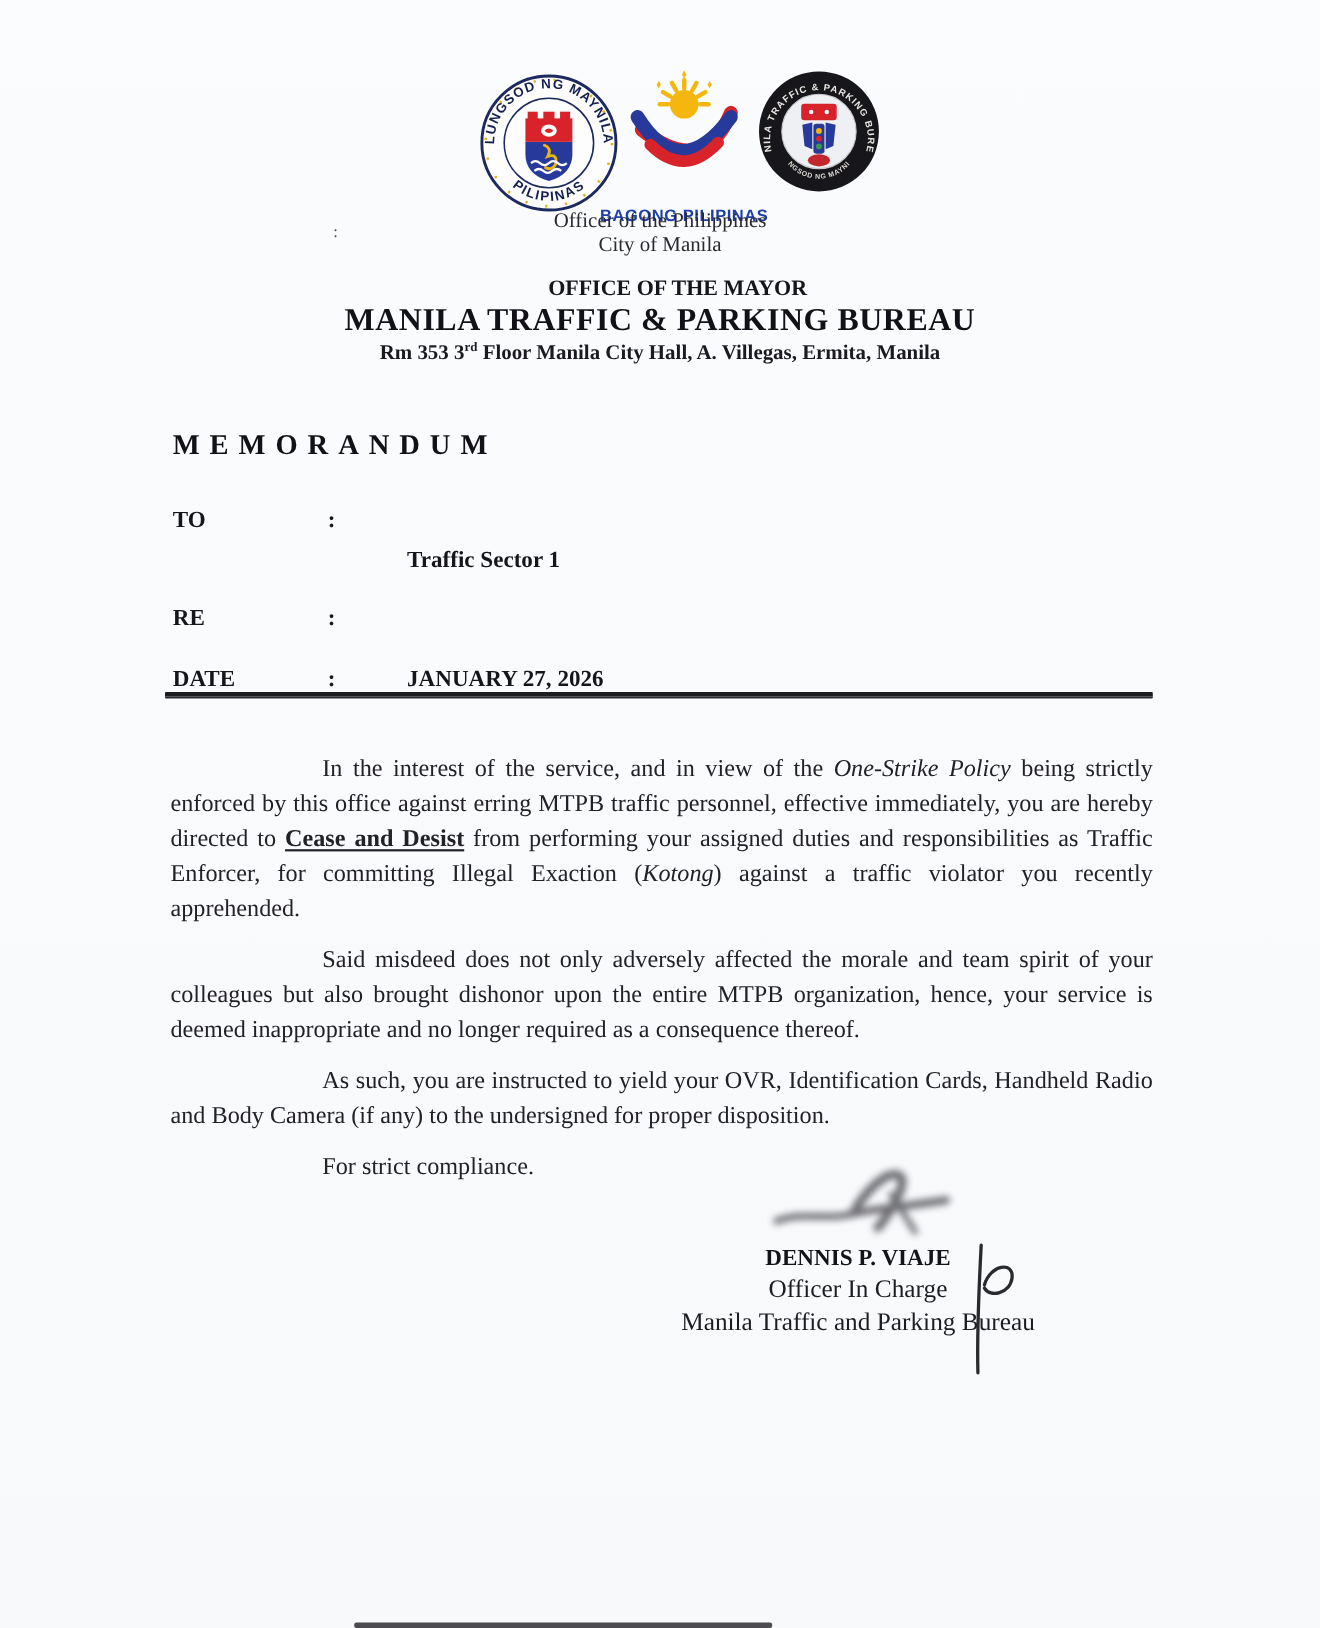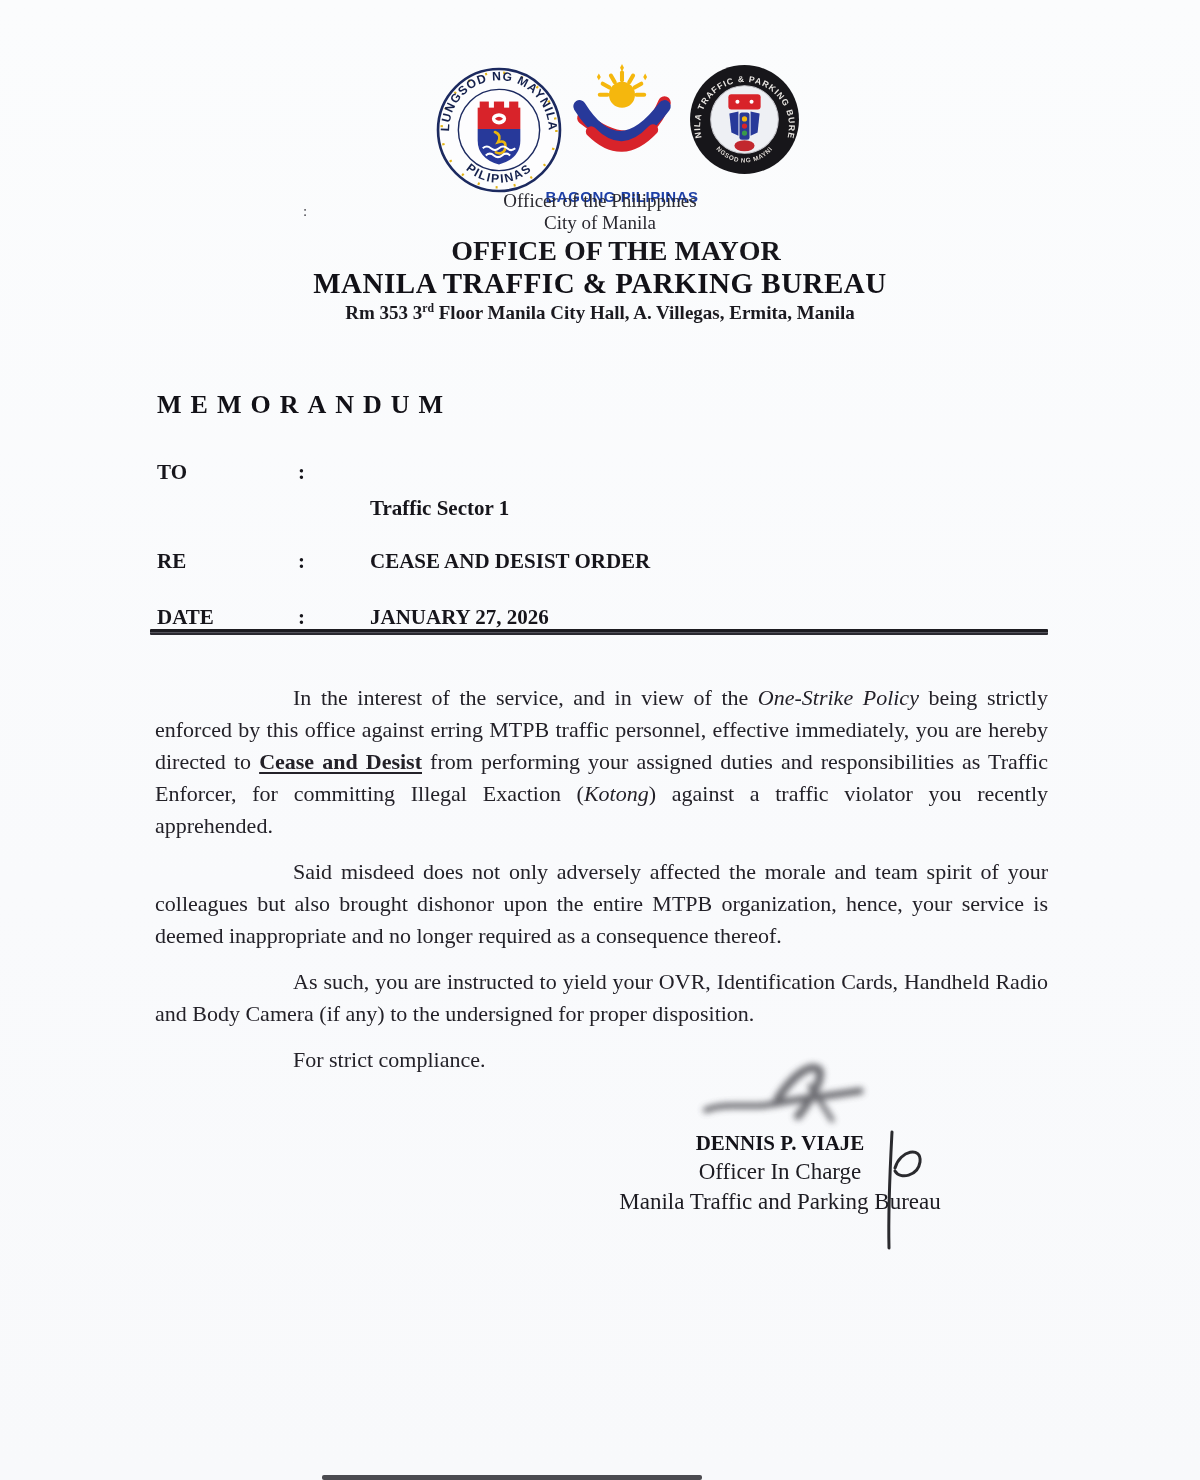--- a/index.html
+++ b/index.html
@@ -12,21 +12,21 @@
   
   .logo{position:absolute;}
   .wordmark{
     position:absolute;top:188px;left:532px;width:180px;text-align:center;
     font-family:"Liberation Sans","DejaVu Sans",sans-serif;
     font-weight:bold;font-size:15px;letter-spacing:.5px;color:#1d3fa6;
   }
   .letterhead{position:absolute;top:191px;left:0;width:1200px;text-align:center;line-height:1.05;}
   .h-republic,.h-city{font-size:19px;color:#2a2930;}
   .h-city{margin-top:2px;}
-  .h-office{margin-top:3px;font-size:28px;font-weight:bold;color:#16151b;padding-left:32px;}
+  .h-office{margin-top:19px;font-size:20px;font-weight:bold;color:#16151b;padding-left:32px;}
   .h-bureau{margin-top:3px;font-size:29px;font-weight:bold;letter-spacing:.5px;color:#121117;}
   .h-address{margin-top:4px;font-size:19px;font-weight:bold;color:#1b1a20;}
   .h-address sup{font-size:.62em;}
   .h-tel{margin-top:3px;font-size:19px;font-weight:bold;color:#1b1a20;}
   .h-tel a{color:#2e5cb8;text-decoration:underline;font-weight:bold;}
   .stray-colon{position:absolute;top:203px;left:303px;font-size:15px;color:#4a4950;}
   
   .memo-title{
     position:absolute;top:390px;left:157px;
     font-size:26px;font-weight:bold;letter-spacing:9px;color:#121117;
@@ -164,21 +164,20 @@
 
   <div class="memo-row row-to">
     <span class="lbl">TO</span>
     <span class="col">:</span>
   </div>
   <div class="row-to2">Traffic Sector 1</div>
 
   <div class="memo-row row-re">
     <span class="lbl">RE</span>
     <span class="col">:</span>
-    <span class="val">CEASE AND DESIST ORDER</span>
   </div>
 
   <div class="memo-row row-date">
     <span class="lbl">DATE</span>
     <span class="col">:</span>
     <span class="val">JANUARY 27, 2026</span>
   </div>
 
   <div class="rule"></div>
 

